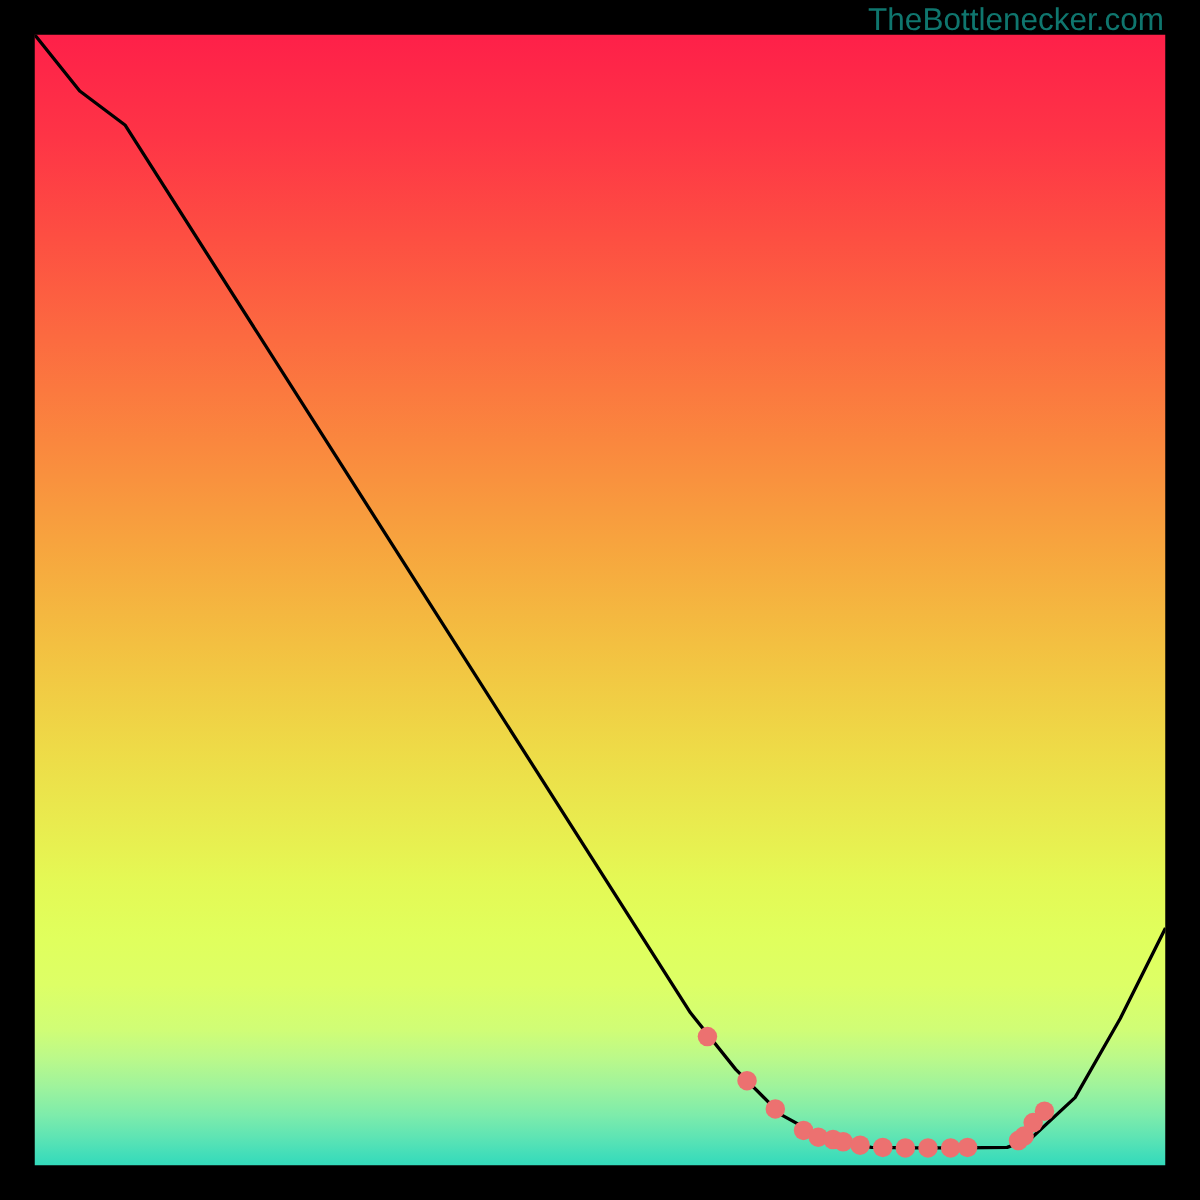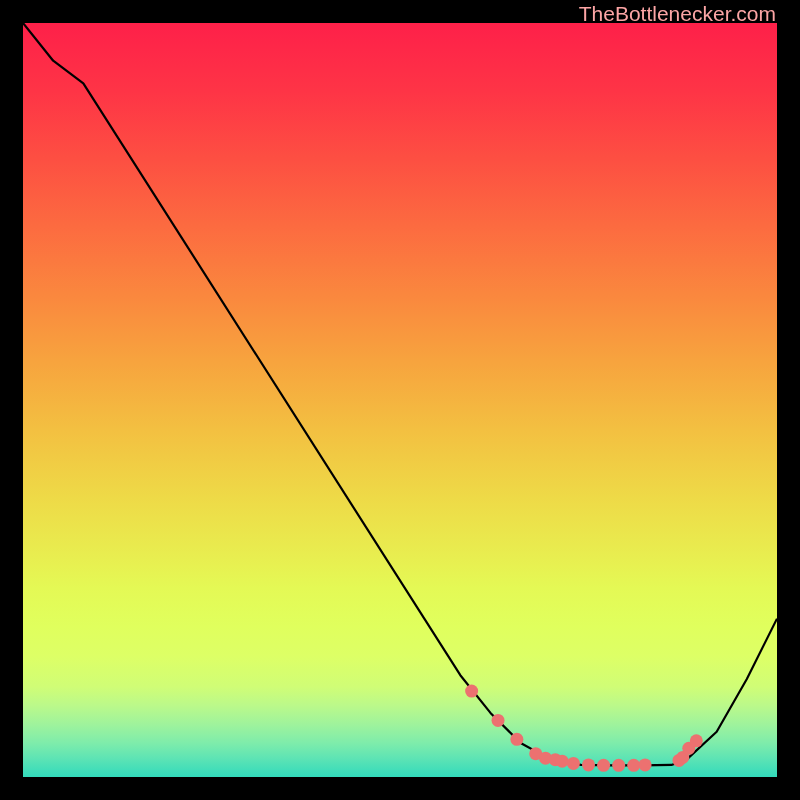--- a/index.html
+++ b/index.html
@@ -1,17 +1,17 @@
 <!DOCTYPE html>
 <html><head>
 <meta charset="utf-8">
 <style>
   html,body{margin:0;padding:0;width:800px;height:800px;background:#000;}
   .plot{position:absolute;left:23px;top:23px;width:754px;height:754px;}
-  .watermark{position:absolute;top:2px;right:24px;font:21px Arial,Helvetica,sans-serif;color:#fca5a5;letter-spacing:0;}
+  .watermark{position:absolute;top:2px;right:24px;font:21px Arial,Helvetica,sans-serif;color:#0f766e;letter-spacing:0;}
   svg{display:block;}
 </style>
 </head>
 <body>
 
 <div class="plot">
   <svg id="svg" width="754" height="754" viewBox="0 0 754 754">
     <defs>
       <linearGradient id="bg" x1="0" y1="0" x2="0" y2="1">
           <stop offset="0" stop-color="#fe2049"></stop>

